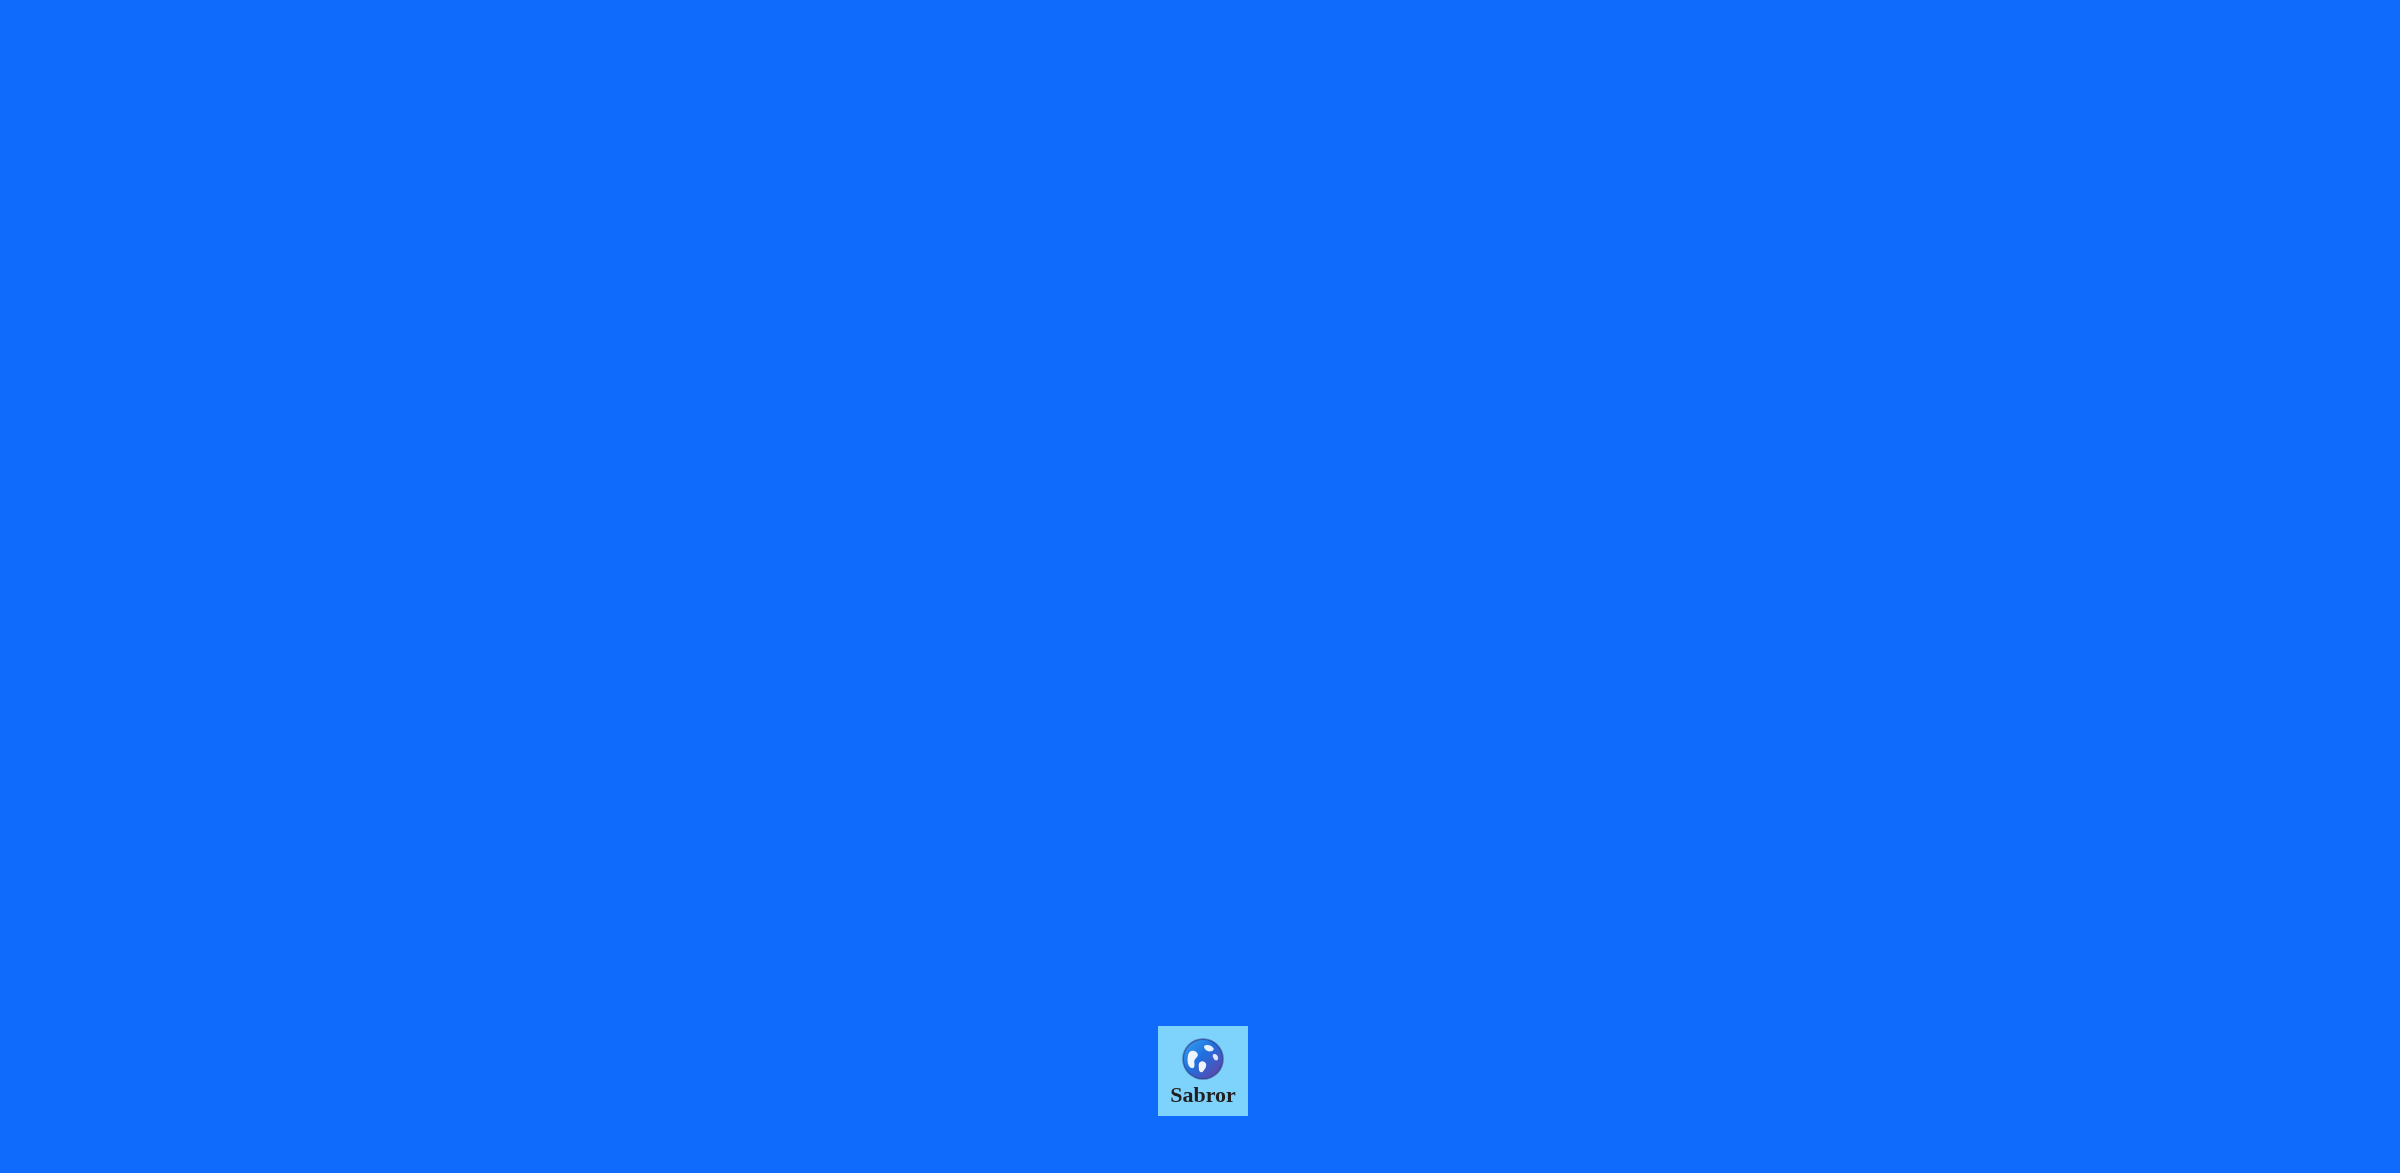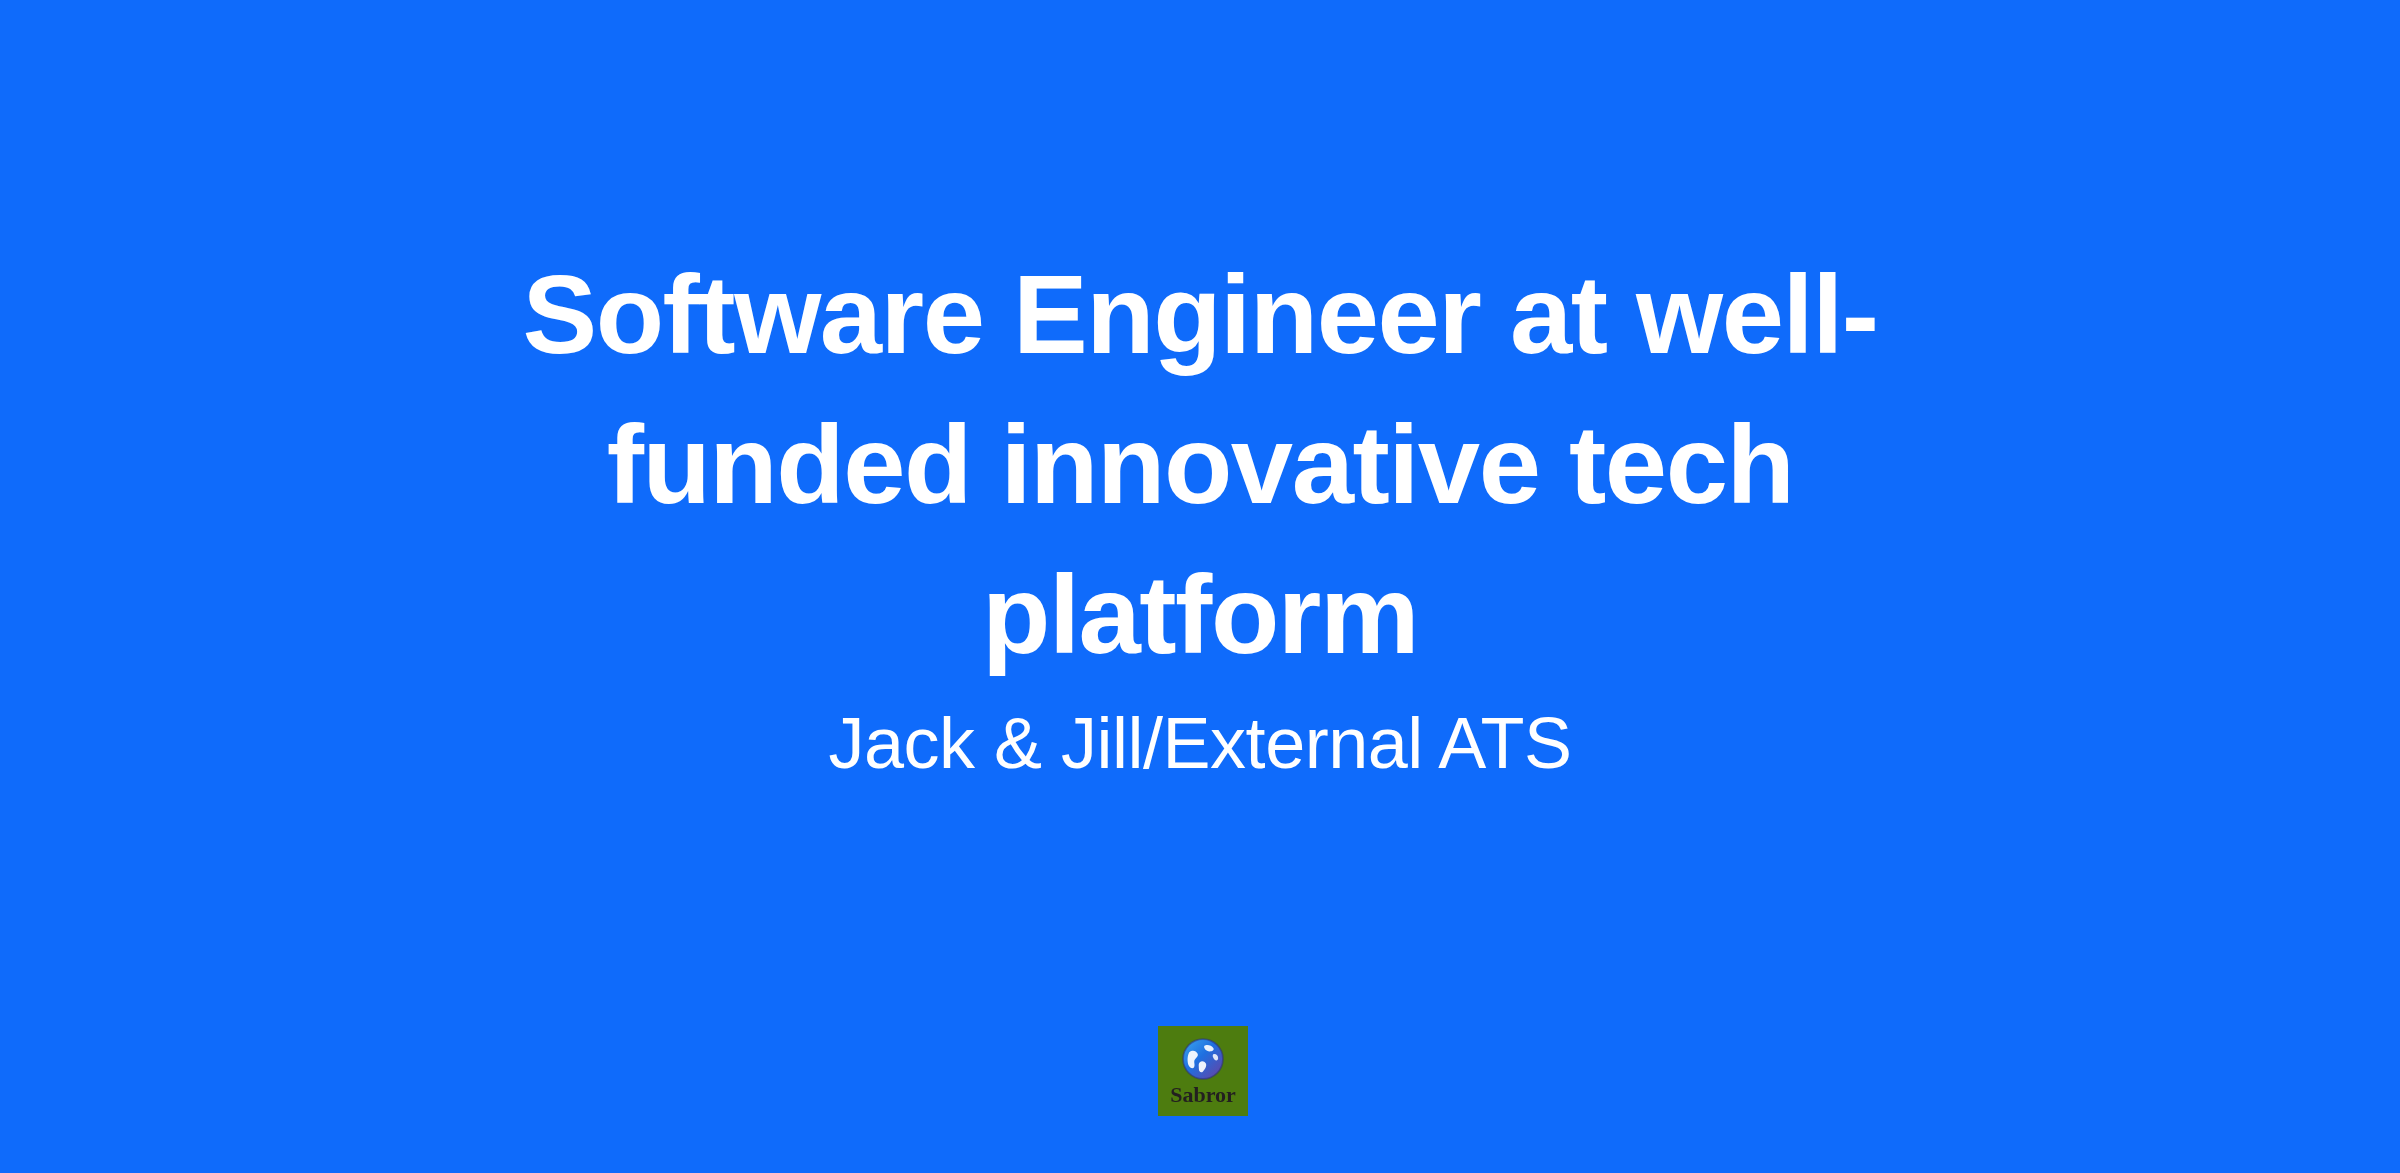--- a/index.html
+++ b/index.html
@@ -56,21 +56,21 @@
     letter-spacing: -0.5px;
     margin-top: 10px;
   }
 
   .brand-logo {
     position: absolute;
     top: 1026px;
     left: 1158px;
     width: 90px;
     height: 90px;
-    background: #4d7c0f;
+    background: #7dd3fc;
     display: flex;
     flex-direction: column;
     align-items: center;
     justify-content: center;
     padding: 6px 4px 5px 4px;
     overflow: hidden;
   }
 
   .brand-globe {
     width: 44px;
@@ -88,24 +88,20 @@
     letter-spacing: 0px;
     margin-top: 2px;
     white-space: nowrap;
   }
 </style>
 </head>
 <body>
 
 <div class="slide">
 
-  <div class="hero-text">
-    <h1 class="hero-title">Software Engineer at well-funded innovative tech platform</h1>
-    <div class="hero-subtitle">Jack &amp; Jill/External ATS</div>
-  </div>
 
   <div class="brand-logo">
     <svg class="brand-globe" viewBox="0 0 64 64" aria-hidden="true">
       <defs>
         <linearGradient id="globeGrad" x1="0%" y1="0%" x2="100%" y2="100%">
           <stop offset="0%" stop-color="#3BA7F0"></stop>
           <stop offset="45%" stop-color="#1F6FE0"></stop>
           <stop offset="100%" stop-color="#6B3FA0"></stop>
         </linearGradient>
       </defs>

